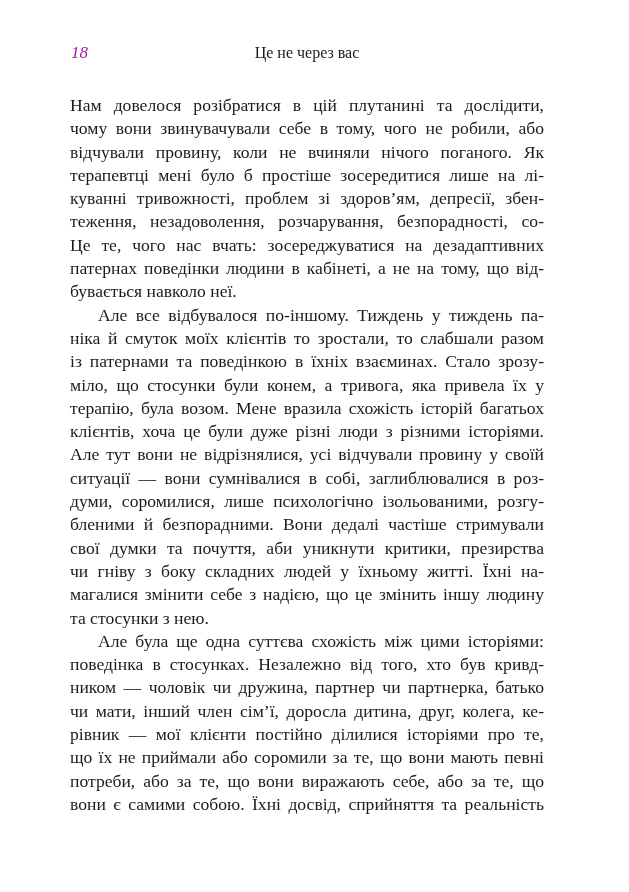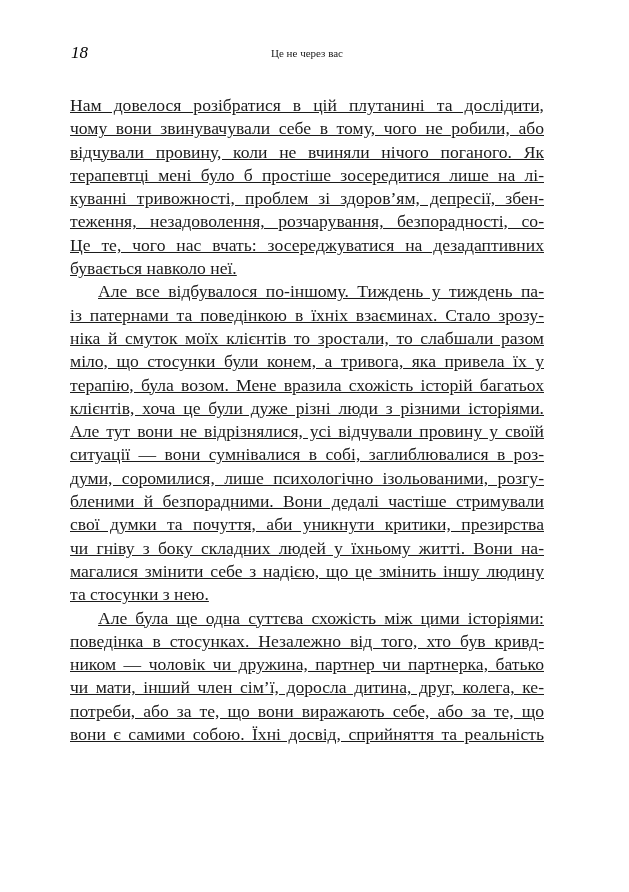--- a/index.html
+++ b/index.html
@@ -12,38 +12,37 @@
     font-family: "Liberation Serif", "DejaVu Serif", serif;
     color: #1b1b1b;
   }
   .pagenum {
     position: absolute;
     left: 71px;
     top: 43px;
     font-style: italic;
     font-size: 17px;
     line-height: 20px;
-    color: #000000;
+    color: #a21caf;
   }
   .running-head {
     position: absolute;
     left: 70px;
     top: 43px;
     width: 474px;
     text-align: center;
-    font-size: 11px;
+    font-size: 16px;
     line-height: 20px;
     color: #1b1b1b;
   }
   .text-block {
     position: absolute;
     left: 70px;
     top: 94px;
     width: 474px;
-    text-decoration: underline;
   }
   .line {
     font-size: 17.6px;
     line-height: 23.3px;
     height: 23.3px;
     overflow: hidden;
     text-align: justify;
     text-align-last: justify;
     white-space: normal;
     color: #1b1b1b;
@@ -60,35 +59,38 @@
     <div class="running-head">Це не через вас</div>
   </div>
   <div class="text-block">
       <div class="line">Нам довелося розібратися в цій плутанині та дослідити,</div>
       <div class="line">чому вони звинувачували себе в тому, чого не робили, або</div>
       <div class="line">відчували провину, коли не вчиняли нічого поганого. Як</div>
       <div class="line">терапевтці мені було б простіше зосередитися лише на лі-</div>
       <div class="line">куванні тривожності, проблем зі здоров’ям, депресії, збен-</div>
       <div class="line">теження, незадоволення, розчарування, безпорадності, со-</div>
       <div class="line">Це те, чого нас вчать: зосереджуватися на дезадаптивних</div>
+      <div class="line">патернах поведінки людини в кабінеті, а не на тому, що від-</div>
       <div class="line no-justify">бувається навколо неї.</div>
       <div class="line indent">Але все відбувалося по-іншому. Тиждень у тиждень па-</div>
+      <div class="line">ніка й смуток моїх клієнтів то зростали, то слабшали разом</div>
       <div class="line">із патернами та поведінкою в їхніх взаєминах. Стало зрозу-</div>
-      <div class="line">ніка й смуток моїх клієнтів то зростали, то слабшали разом</div>
       <div class="line">міло, що стосунки були конем, а тривога, яка привела їх у</div>
       <div class="line">терапію, була возом. Мене вразила схожість історій багатьох</div>
       <div class="line">клієнтів, хоча це були дуже різні люди з різними історіями.</div>
       <div class="line">Але тут вони не відрізнялися, усі відчували провину у своїй</div>
       <div class="line">ситуації — вони сумнівалися в собі, заглиблювалися в роз-</div>
       <div class="line">думи, соромилися, лише психологічно ізольованими, розгу-</div>
       <div class="line">бленими й безпорадними. Вони дедалі частіше стримували</div>
       <div class="line">свої думки та почуття, аби уникнути критики, презирства</div>
-      <div class="line">чи гніву з боку складних людей у їхньому житті. Вони на-</div>
+      <div class="line">чи гніву з боку складних людей у їхньому житті. Їхні на-</div>
       <div class="line">магалися змінити себе з надією, що це змінить іншу людину</div>
       <div class="line no-justify">та стосунки з нею.</div>
       <div class="line indent">Але була ще одна суттєва схожість між цими історіями:</div>
       <div class="line">поведінка в стосунках. Незалежно від того, хто був кривд-</div>
       <div class="line">ником — чоловік чи дружина, партнер чи партнерка, батько</div>
       <div class="line">чи мати, інший член сім’ї, доросла дитина, друг, колега, ке-</div>
+      <div class="line">рівник — мої клієнти постійно ділилися історіями про те,</div>
+      <div class="line">що їх не приймали або соромили за те, що вони мають певні</div>
       <div class="line">потреби, або за те, що вони виражають себе, або за те, що</div>
       <div class="line">вони є самими собою. Їхні досвід, сприйняття та реальність</div>
     </div>
 </div>
 
 </body></html>

